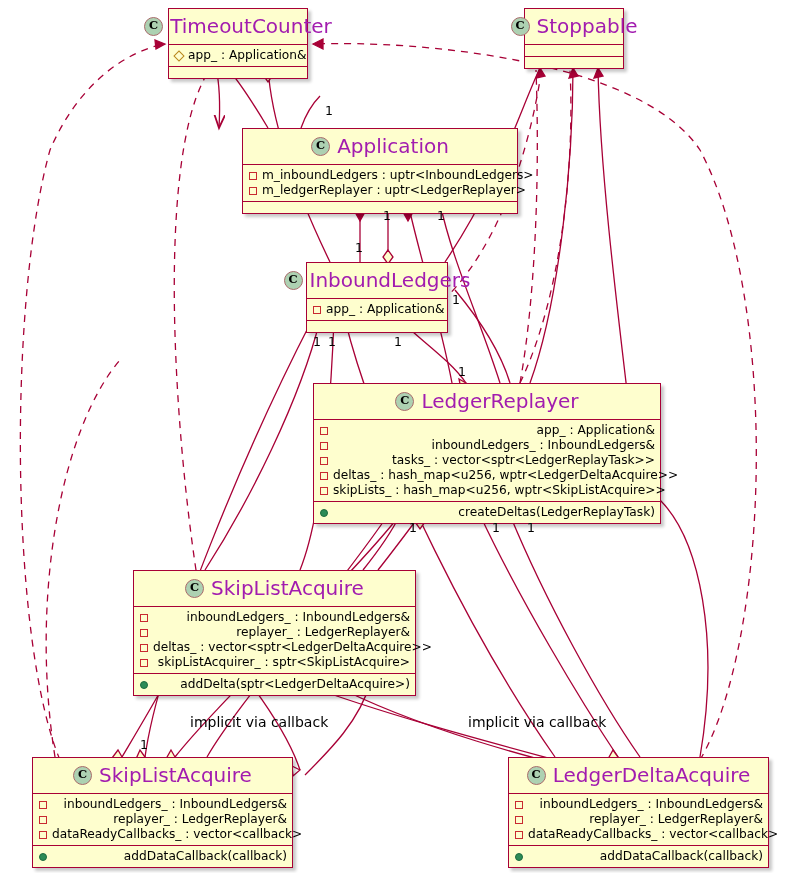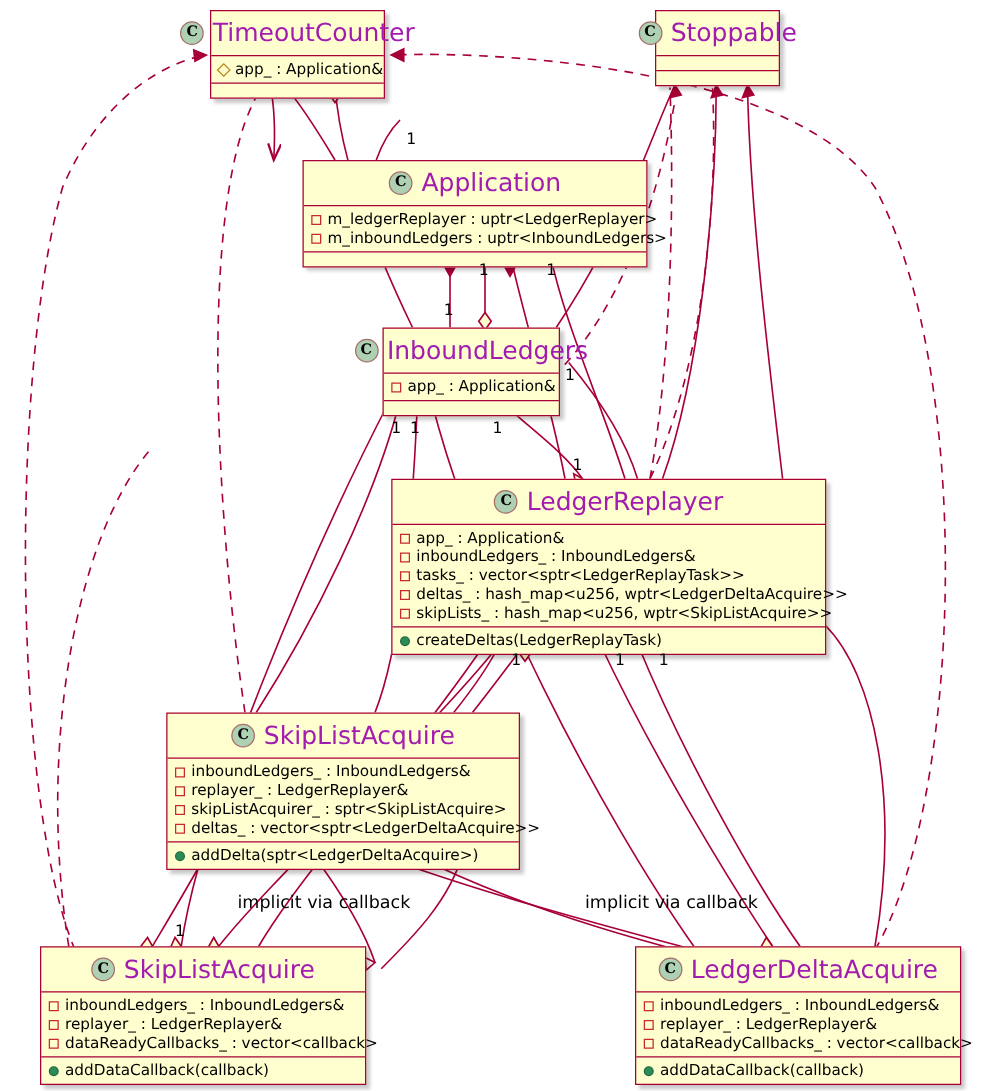--- a/index.html
+++ b/index.html
@@ -73,20 +73,21 @@
   }
   .member {
     display: flex;
     align-items: center;
     gap: 5px;
     font-size: 12.2px;
     color: #000000;
     white-space: nowrap;
     line-height: 15px;
     height: 15px;
+    justify-content: space-between;
   }
   .vis-private {
     width: 8px;
     height: 8px;
     border: 1.3px solid #C82930;
     background: transparent;
     flex: none;
     box-sizing: border-box;
   }
   .vis-protected {
@@ -253,25 +254,25 @@
   </div>
 
   <div class="uml-class" style="left:242px; top:128px; width:276px;">
     <div class="cls-header">
       <span class="circ-c">C</span>
       <span class="cls-title">Application</span>
     </div>
     <div class="cls-section">
       <div class="member">
         <span class="vis-private"></span>
+        <span>m_inboundLedgers : uptr&lt;InboundLedgers&gt;</span>
+      </div>
+      <div class="member">
+        <span class="vis-private"></span>
         <span>m_ledgerReplayer : uptr&lt;LedgerReplayer&gt;</span>
-      </div>
-      <div class="member">
-        <span class="vis-private"></span>
-        <span>m_inboundLedgers : uptr&lt;InboundLedgers&gt;</span>
       </div>
     </div>
     <div class="cls-section empty"></div>
   </div>
 
   <div class="uml-class" style="left:306px; top:262px; width:142px;">
     <div class="cls-header">
       <span class="circ-c">C</span>
       <span class="cls-title">InboundLedgers</span>
     </div>
@@ -328,25 +329,25 @@
       <div class="member">
         <span class="vis-private"></span>
         <span>inboundLedgers_ : InboundLedgers&amp;</span>
       </div>
       <div class="member">
         <span class="vis-private"></span>
         <span>replayer_ : LedgerReplayer&amp;</span>
       </div>
       <div class="member">
         <span class="vis-private"></span>
+        <span>deltas_ : vector&lt;sptr&lt;LedgerDeltaAcquire&gt;&gt;</span>
+      </div>
+      <div class="member">
+        <span class="vis-private"></span>
         <span>skipListAcquirer_ : sptr&lt;SkipListAcquire&gt;</span>
-      </div>
-      <div class="member">
-        <span class="vis-private"></span>
-        <span>deltas_ : vector&lt;sptr&lt;LedgerDeltaAcquire&gt;&gt;</span>
       </div>
     </div>
     <div class="cls-section">
       <div class="member">
         <span class="vis-public"></span>
         <span>addDelta(sptr&lt;LedgerDeltaAcquire&gt;)</span>
       </div>
     </div>
   </div>
 

